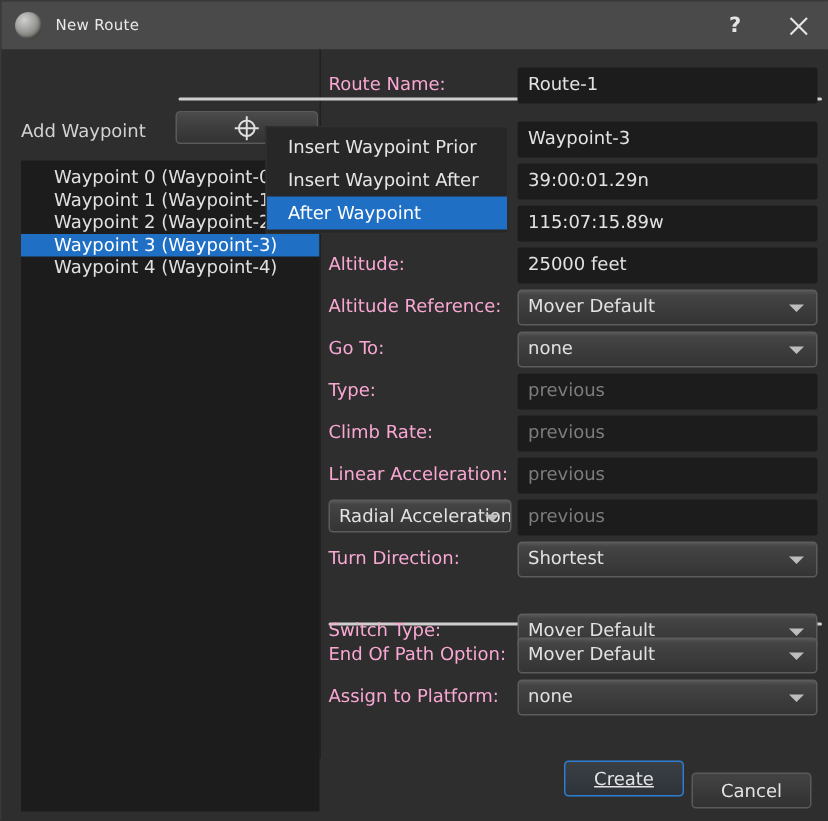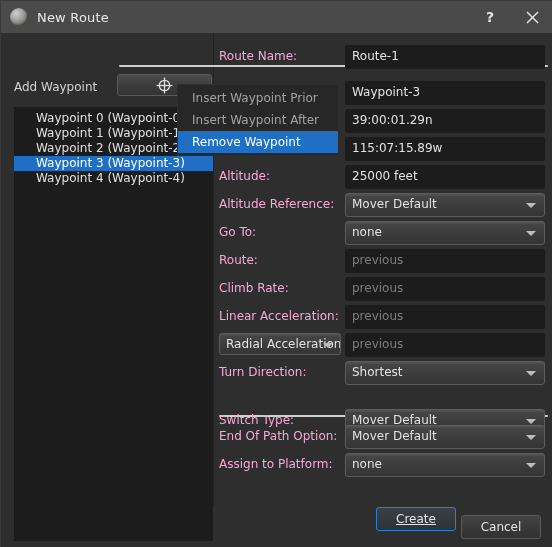--- a/index.html
+++ b/index.html
@@ -40,21 +40,21 @@
   .title-icon {
     width: 18px; height: 18px;
     margin-left: 9px;
     border-radius: 50%;
     background: radial-gradient(circle at 35% 30%, #cfcfcf 0%, #9a9a97 45%, #6e6e68 75%, #55544f 100%);
     box-shadow: inset -1px -1px 2px rgba(0,0,0,.45);
     flex: 0 0 auto;
   }
   .title-text {
     margin-left: 9px;
-    font-size: 13px;
+    font-size: 10px;
     color: #e9e9e9;
     letter-spacing: .2px;
   }
   .title-spacer { flex: 1 1 auto; }
   .titlebtn {
     width: 42px; height: 32px;
     display: flex; align-items: center; justify-content: center;
     color: #e5e5e5;
     font-size: 14px;
     user-select: none;
@@ -135,21 +135,21 @@
     border: 1px solid #2f2f2f;
     box-sizing: border-box;
     z-index: 40;
     padding: 2px 0;
   }
   .ctx-item {
     height: 22px;
     line-height: 22px;
     padding-left: 14px;
     font-size: 12px;
-    color: #a3a3a3;
+    color: #e5e5e5;
     white-space: nowrap;
   }
   .ctx-item.highlight {
     background: #1f6fc4;
     color: #ffffff;
   }
 
   
   .right-panel {
     position: absolute;
@@ -371,21 +371,21 @@
         <div class="row-label">Go To:</div>
         <div class="field">
           <div class="combo">
             <span>none</span>
             <span class="arrow"></span>
           </div>
         </div>
       </div>
 
       <div class="row" style="top:216px;">
-        <div class="row-label">Route:</div>
+        <div class="row-label">Type:</div>
         <div class="field">
           <div class="textinput placeholder">previous</div>
         </div>
       </div>
 
       <div class="row" style="top:244px;">
         <div class="row-label">Climb Rate:</div>
         <div class="field">
           <div class="textinput placeholder">previous</div>
         </div>
@@ -449,17 +449,17 @@
       </div>
 
     </div>
 
     <div class="btn create">Create</div>
     <div class="btn cancel">Cancel</div>
 
     <div class="ctx-menu">
       <div class="ctx-item">Insert Waypoint Prior</div>
       <div class="ctx-item">Insert Waypoint After</div>
-      <div class="ctx-item highlight">Remove Waypoint</div>
+      <div class="ctx-item highlight">After Waypoint</div>
     </div>
 
   </div>
 </div>
 
 </body></html>

